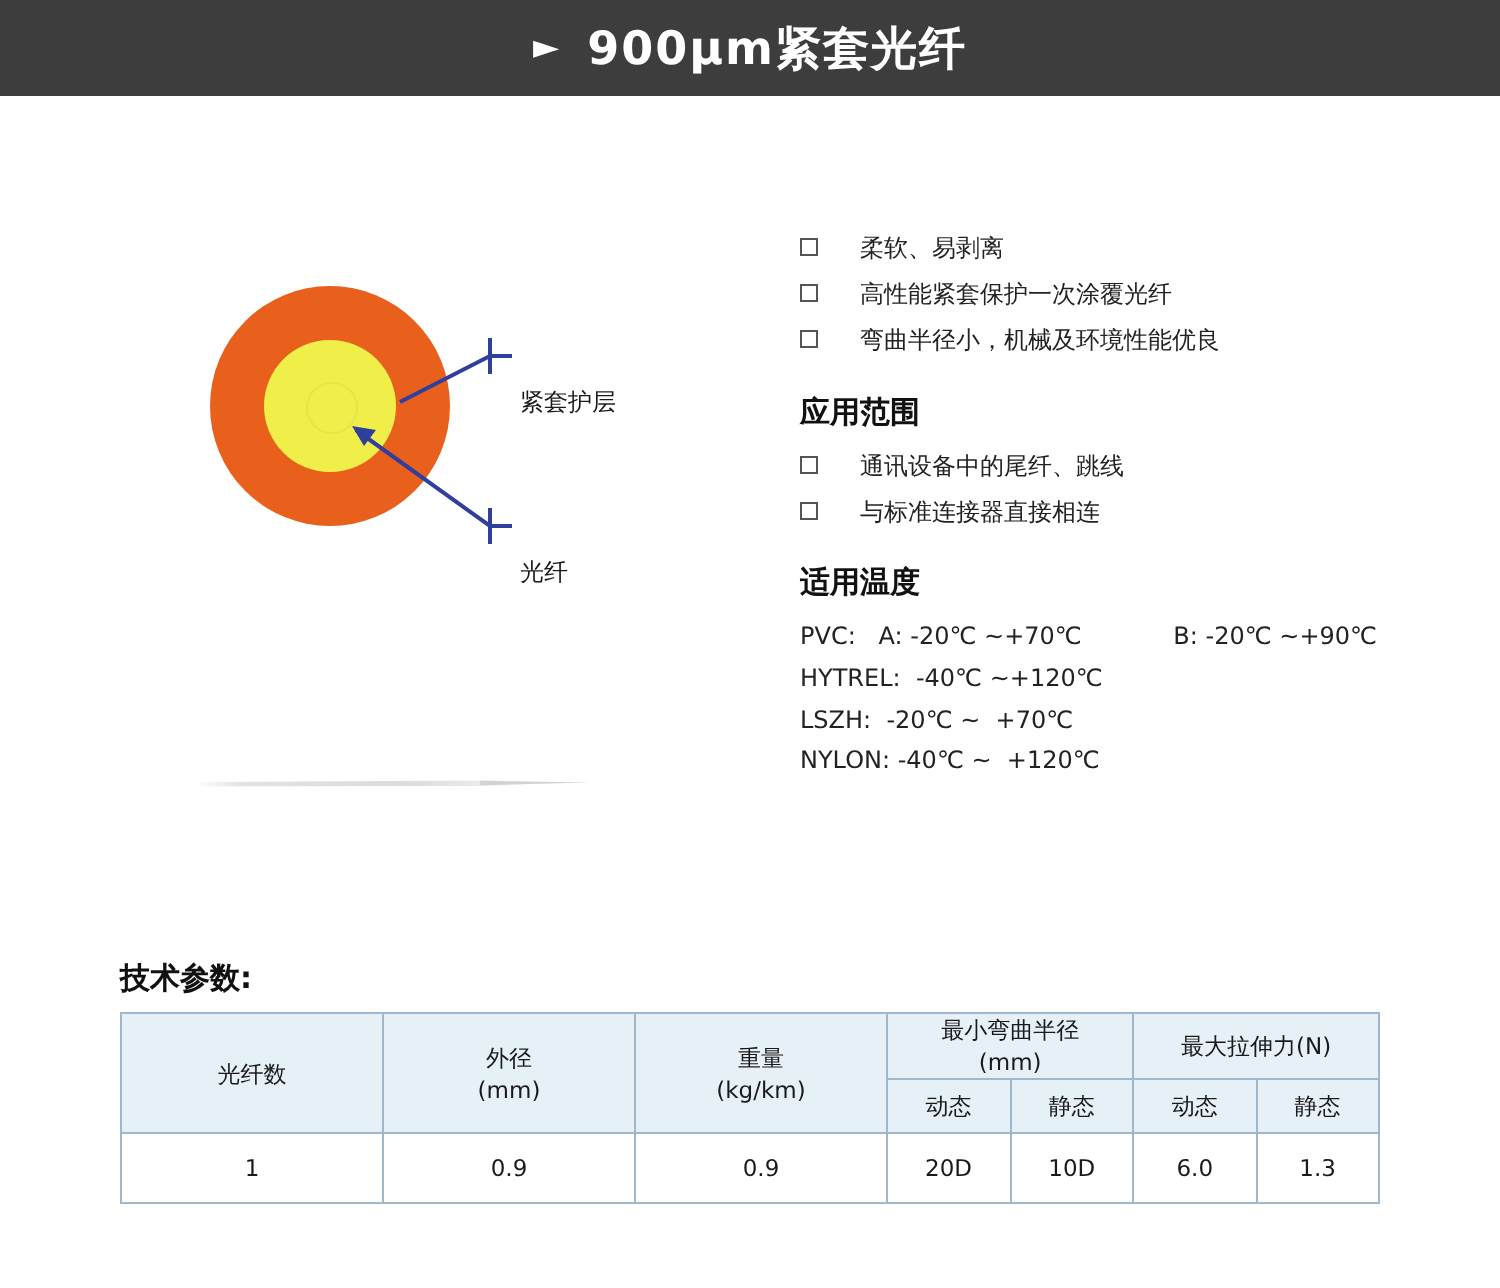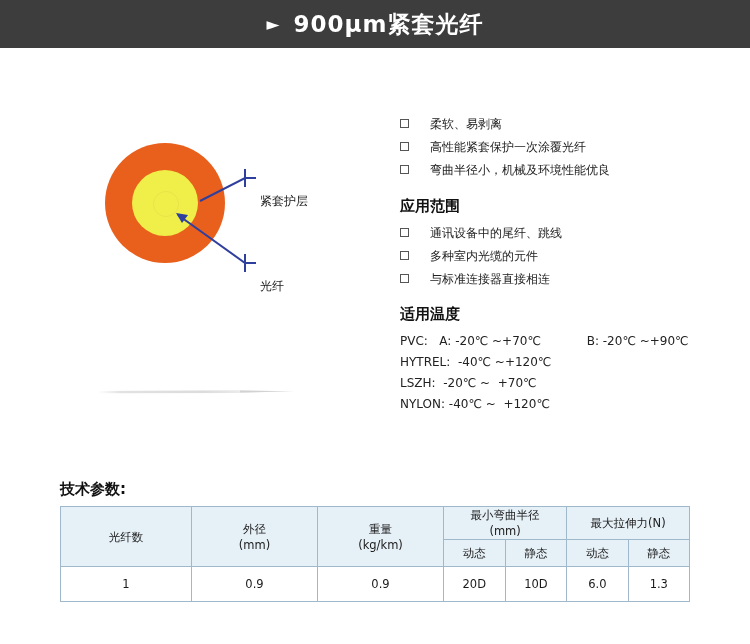--- a/index.html
+++ b/index.html
@@ -243,24 +243,20 @@
     </div>
     <div class="spec-item">
       <span class="box"></span>
       <span>弯曲半径小，机械及环境性能优良</span>
     </div>
 
     <div class="spec-head gap">应用范围</div>
     <div class="spec-item">
       <span class="box"></span>
       <span>通讯设备中的尾纤、跳线</span>
-    </div>
-    <div class="spec-item">
-      <span class="box"></span>
-      <span>多种室内光缆的元件</span>
     </div>
     <div class="spec-item">
       <span class="box"></span>
       <span>与标准连接器直接相连</span>
     </div>
 
     <div class="spec-head gap">适用温度</div>
     <div class="temp-line">PVC:   A: -20℃ ~+70℃            B: -20℃ ~+90℃</div>
     <div class="temp-line">HYTREL:  -40℃ ~+120℃</div>
     <div class="temp-line">LSZH:  -20℃ ~  +70℃</div>

